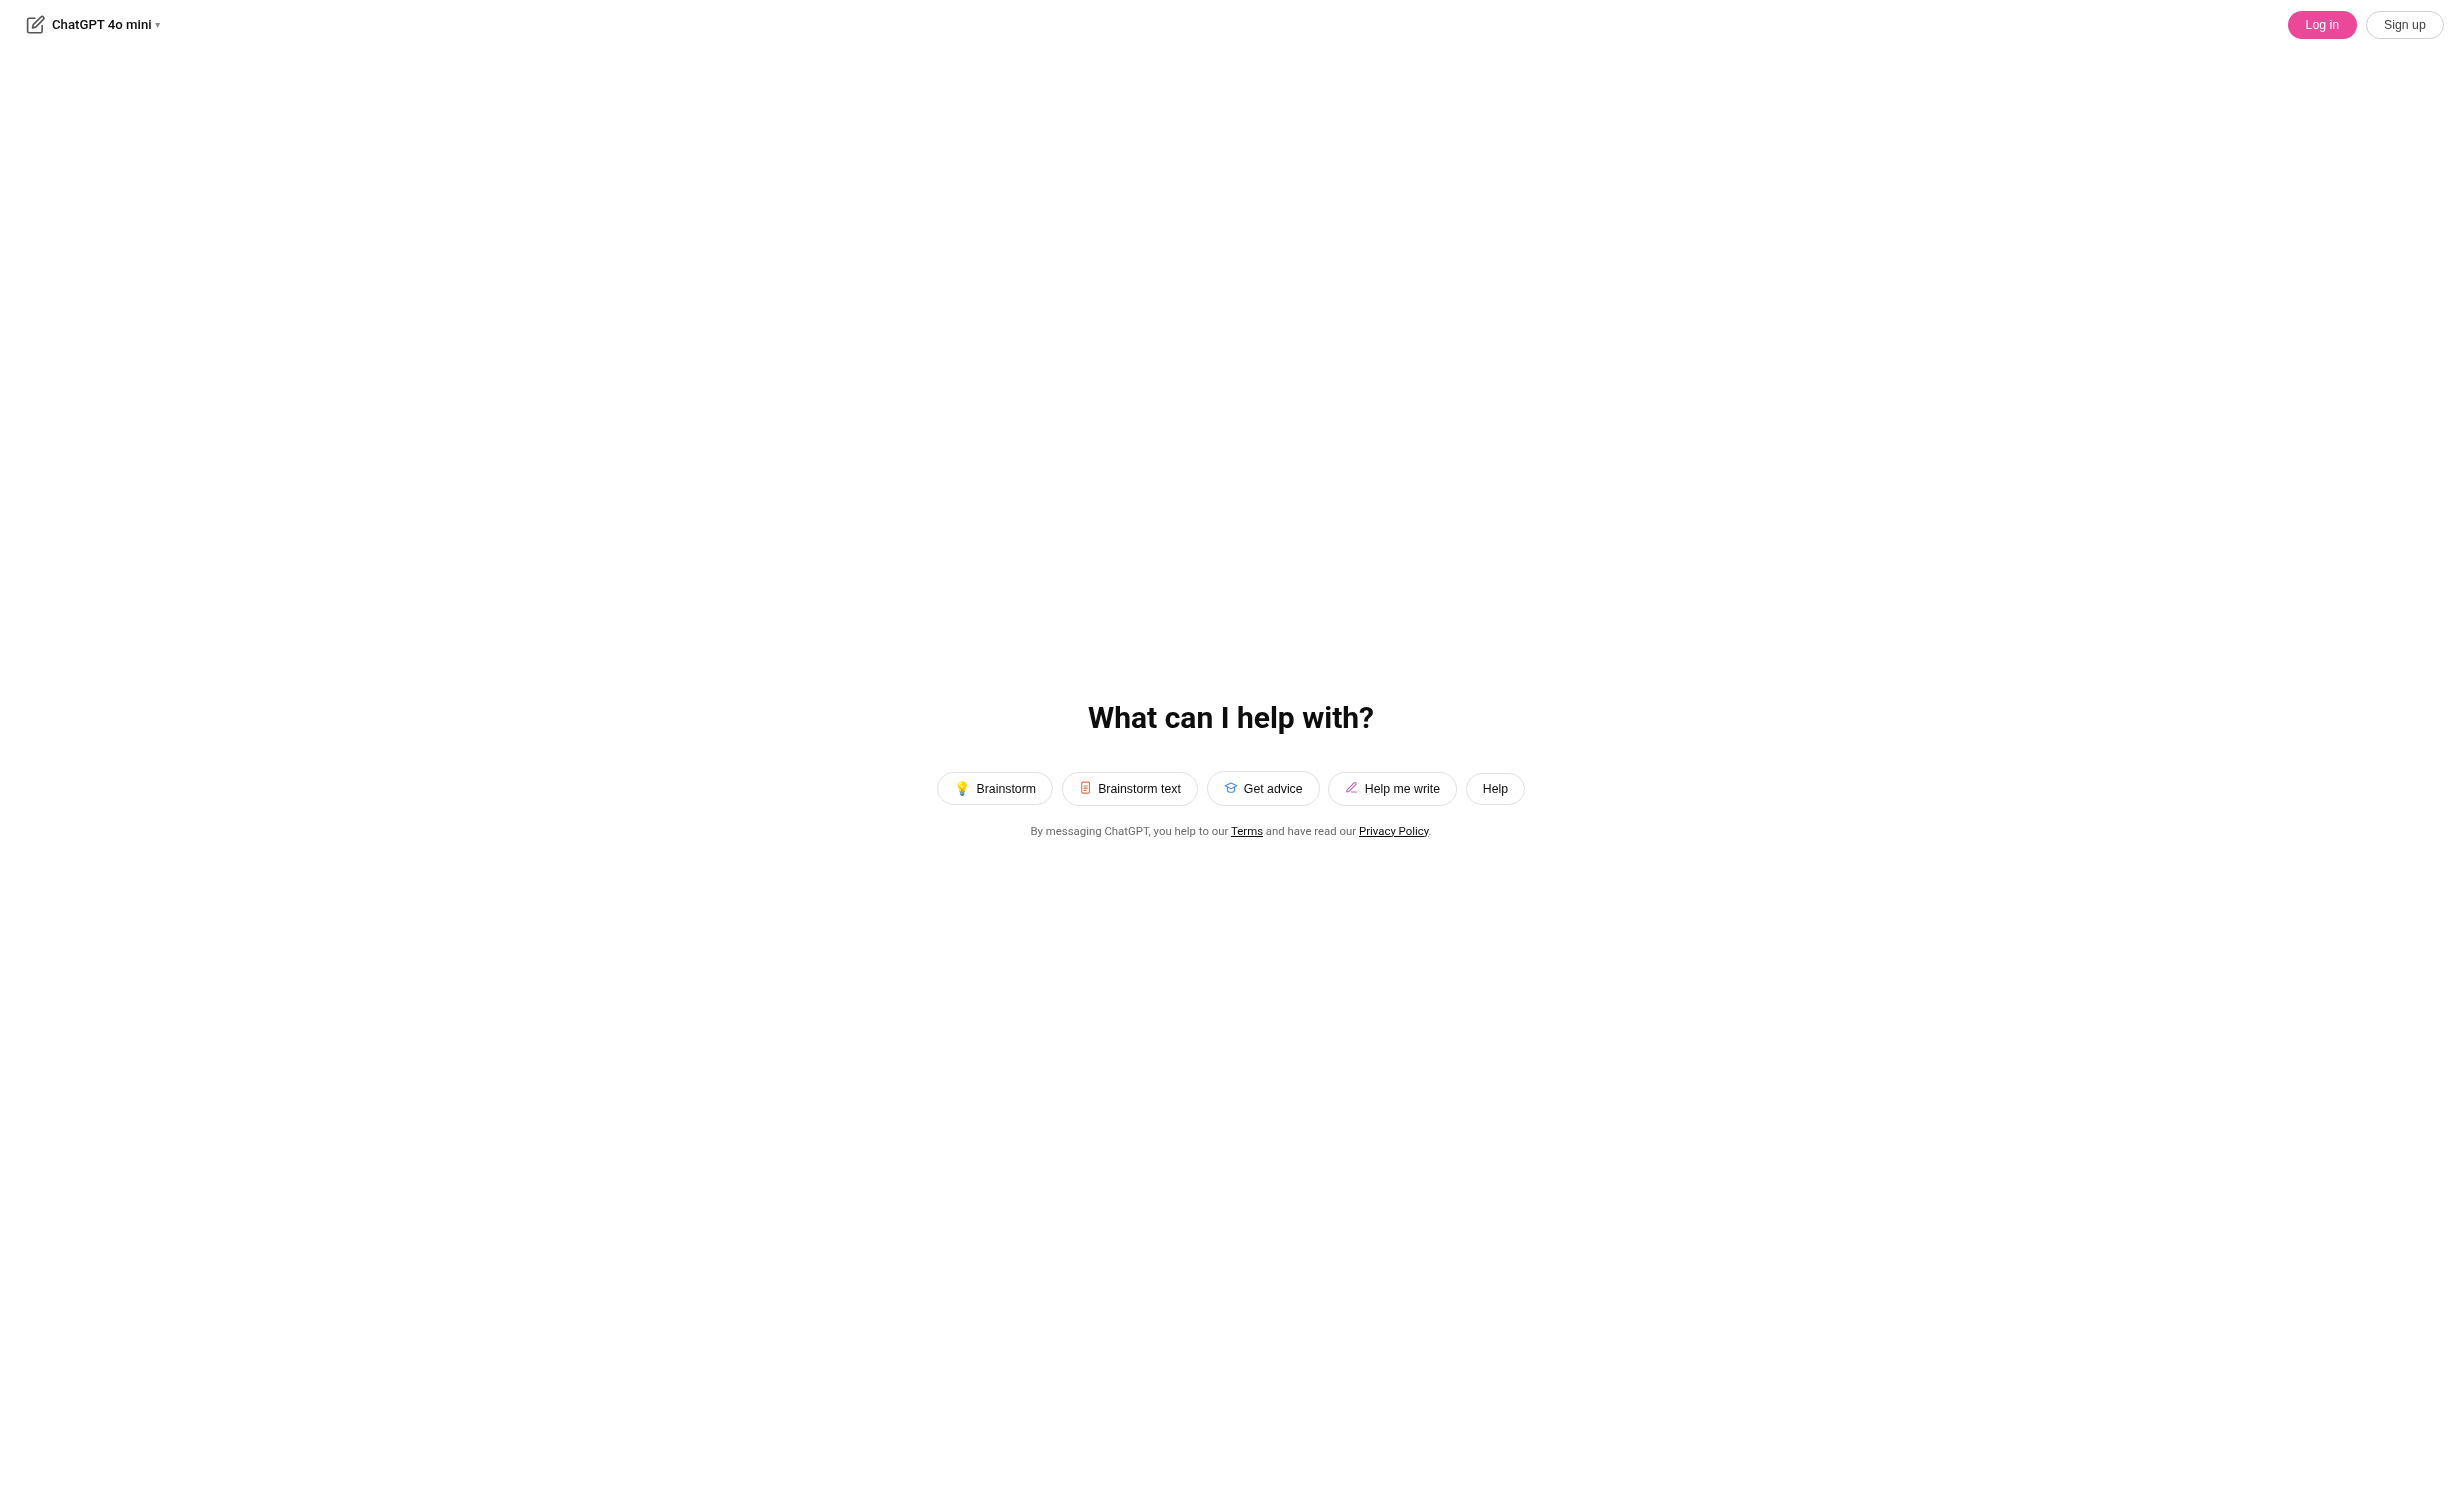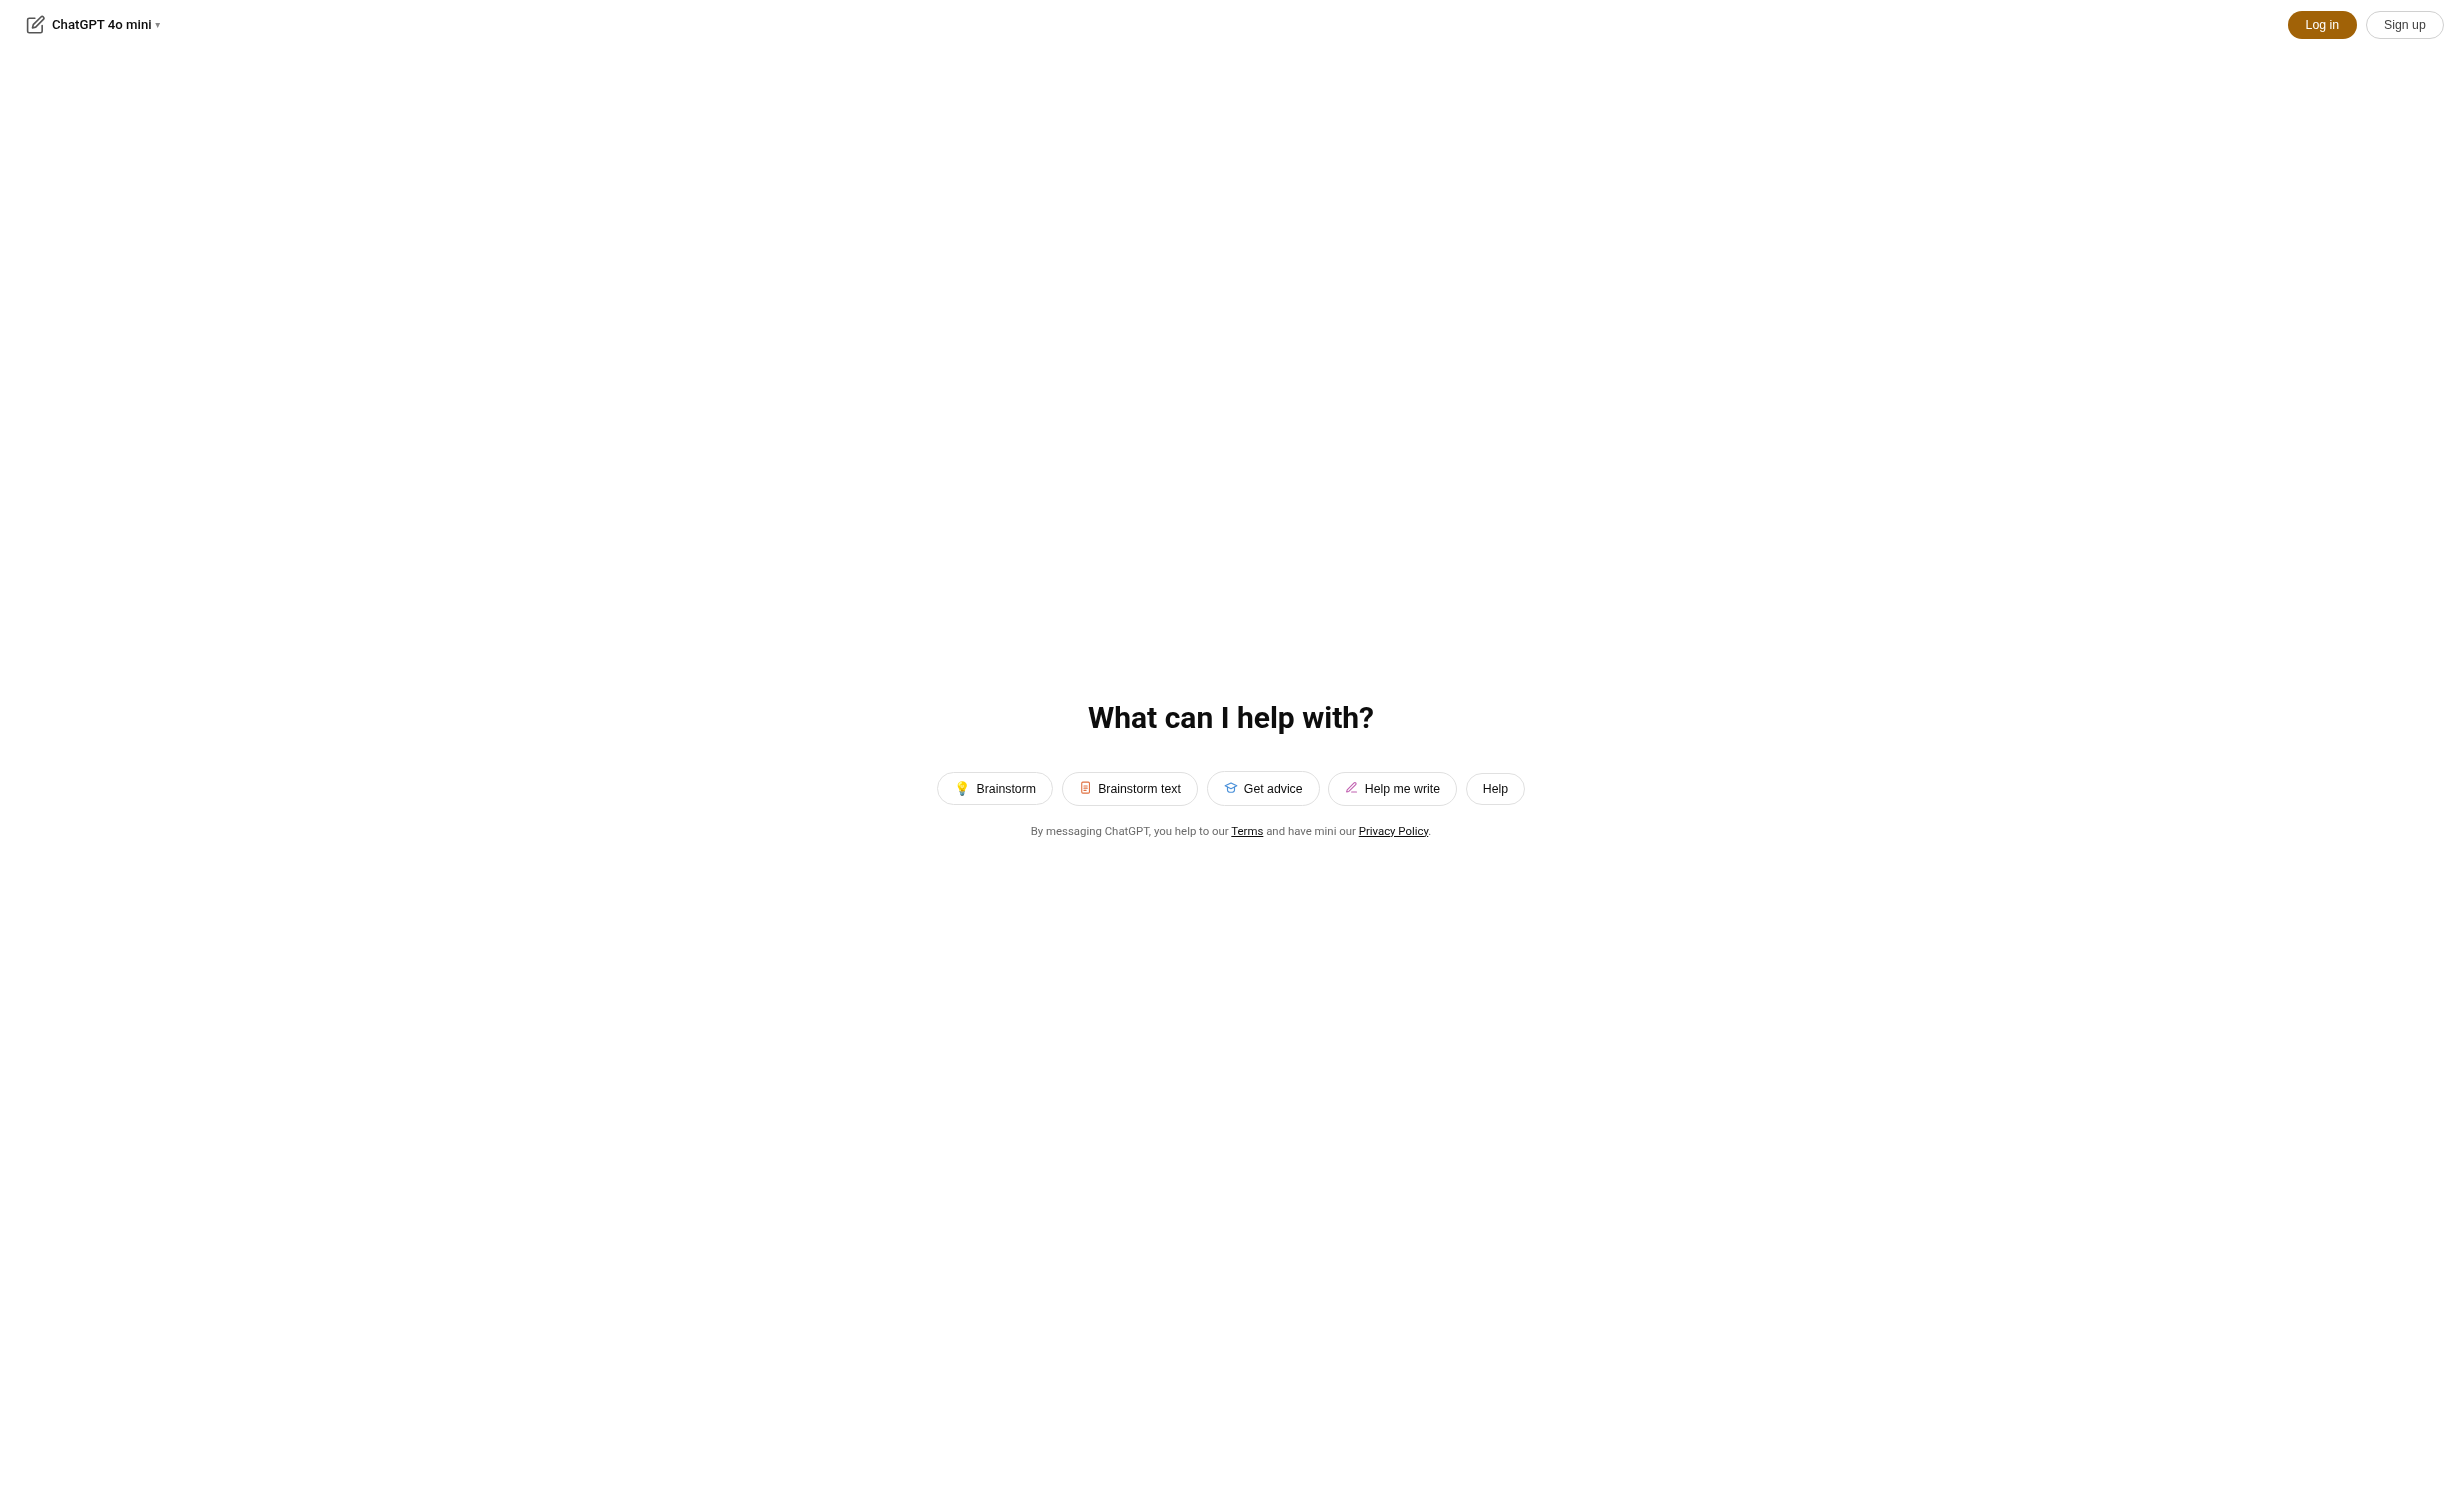--- a/index.html
+++ b/index.html
@@ -52,21 +52,21 @@
       color: #888;
     }
 
     .header-right {
       display: flex;
       align-items: center;
       gap: 8.8px;
     }
 
     .btn-login {
-      background: #a16207;
+      background: #ec4899;
       color: #ffffff;
       border: none;
       border-radius: 879px;
       padding: 7px 17.6px;
       font-size: 12.3px;
       font-weight: 500;
       cursor: pointer;
     }
 
     .btn-signup {
@@ -259,16 +259,16 @@
         </svg>
       </span>
       <span>Help me write</span>
     </button>
     <button class="pill">
       <span>Help</span>
     </button>
   </div>
 
   <p class="footer-text">
-    <span>By messaging ChatGPT, you help to our </span><a href="#">Terms</a><span> and have mini our </span><a href="#">Privacy Policy</a><span>.</span>
+    <span>By messaging ChatGPT, you help to our </span><a href="#">Terms</a><span> and have read our </span><a href="#">Privacy Policy</a><span>.</span>
   </p>
 </main>
 
 
 </body></html>

